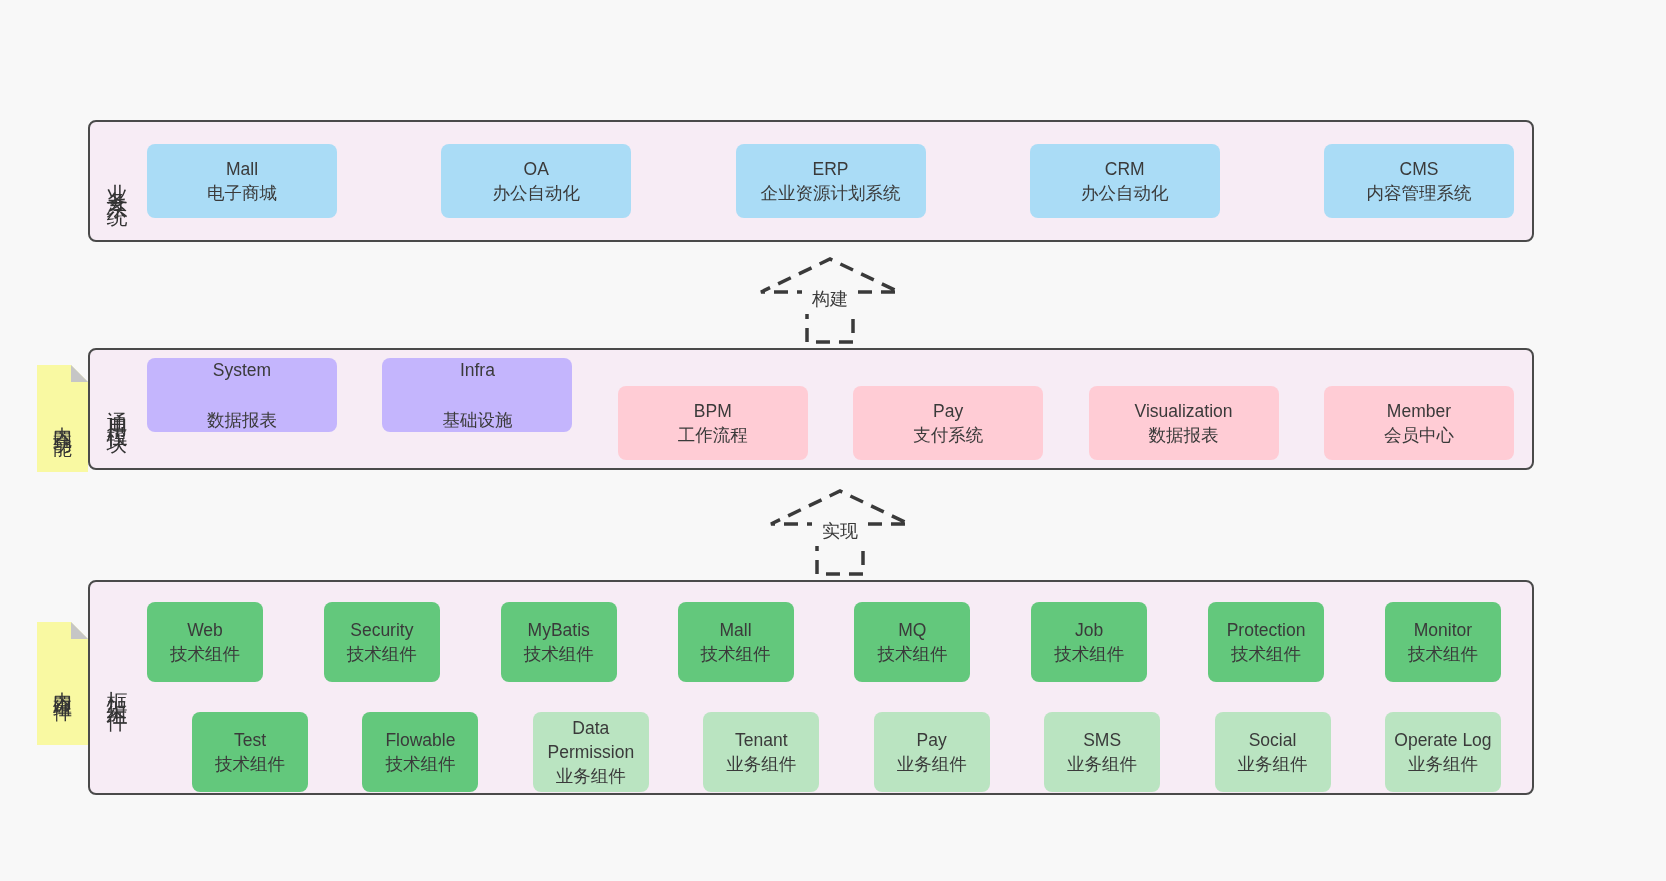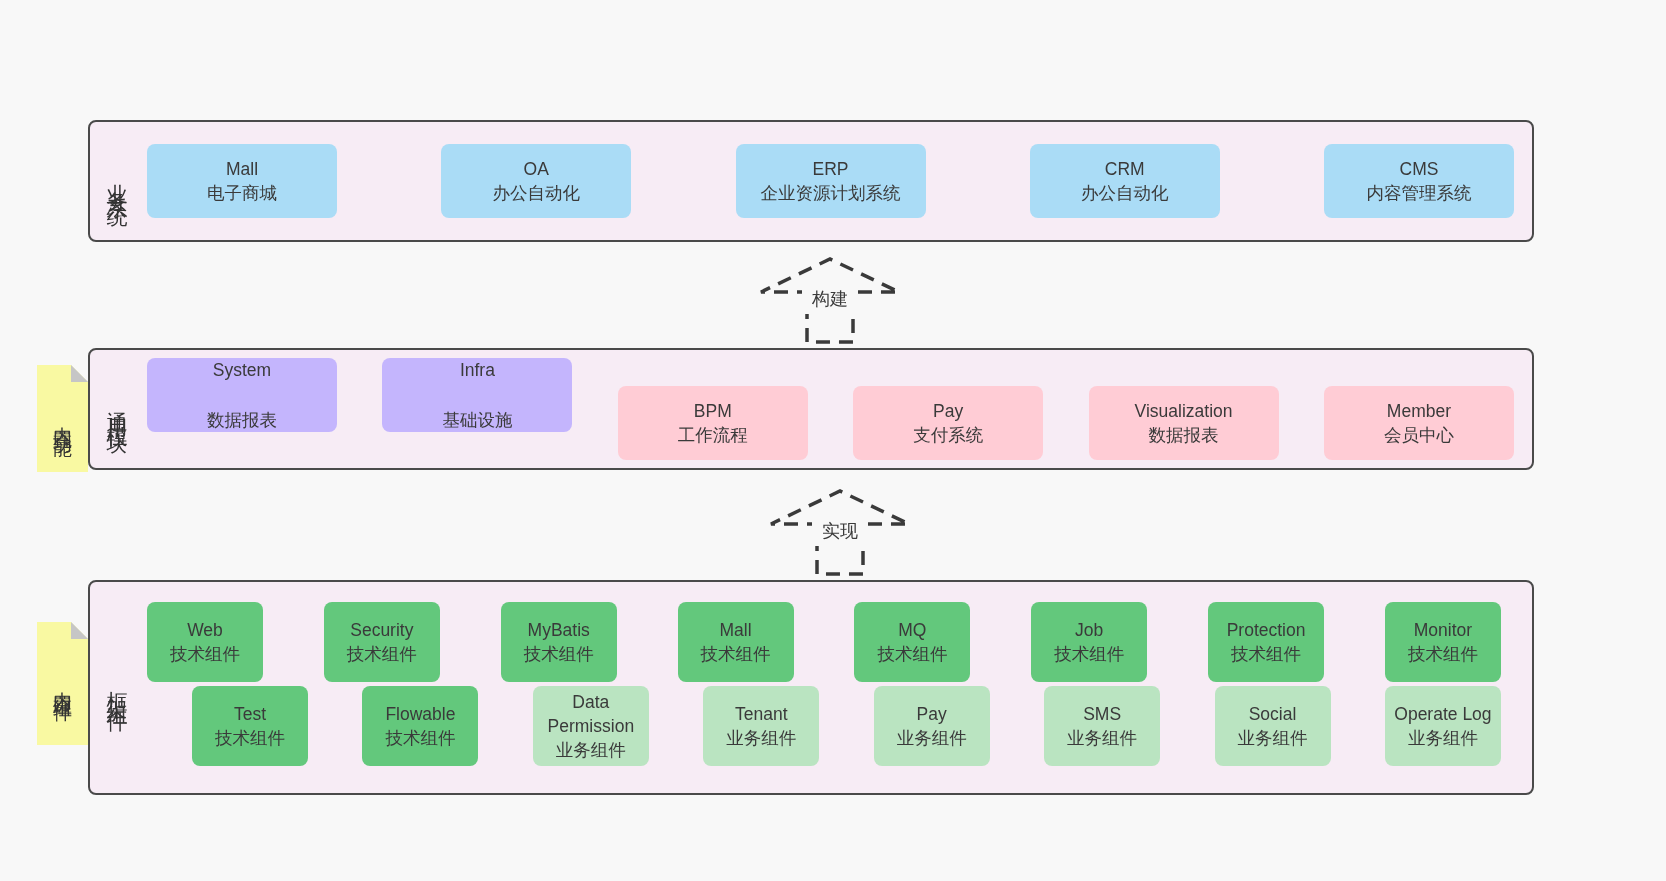--- a/index.html
+++ b/index.html
@@ -11,21 +11,21 @@
   .layer-2{top:348px;height:122px;}
   .layer-3{top:580px;height:215px;}
   .layer-label{position:absolute;left:0;top:0;bottom:0;width:54px;
                display:flex;align-items:center;justify-content:center;
                writing-mode:vertical-rl;text-orientation:upright;
                font-size:21px;letter-spacing:7px;color:#333;}
   .boxes{position:absolute;left:57px;right:18px;top:50%;transform:translateY(-50%);
          display:flex;justify-content:space-between;}
   .boxes-grid{position:absolute;left:57px;right:31px;top:20px;
               display:flex;justify-content:space-between;}
-  .row2{top:104px;padding-left:45px;}
+  .row2{top:130px;padding-left:45px;}
   .box{display:flex;flex-direction:column;align-items:center;justify-content:center;
        border-radius:8px;text-align:center;font-size:17.5px;line-height:1.38;}
   .wide{width:190px;height:74px;}
   .small{width:116px;height:80px;}
   .blue{background:#aadcf6;}
   .red{background:#c4b5fd;justify-content:space-between;}
   .pink{background:#ffccd5;margin-top:28px;}
   .green{background:#63c87c;}
   .lgreen{background:#bae4c1;}
   .box-name{padding:0 6px;}

